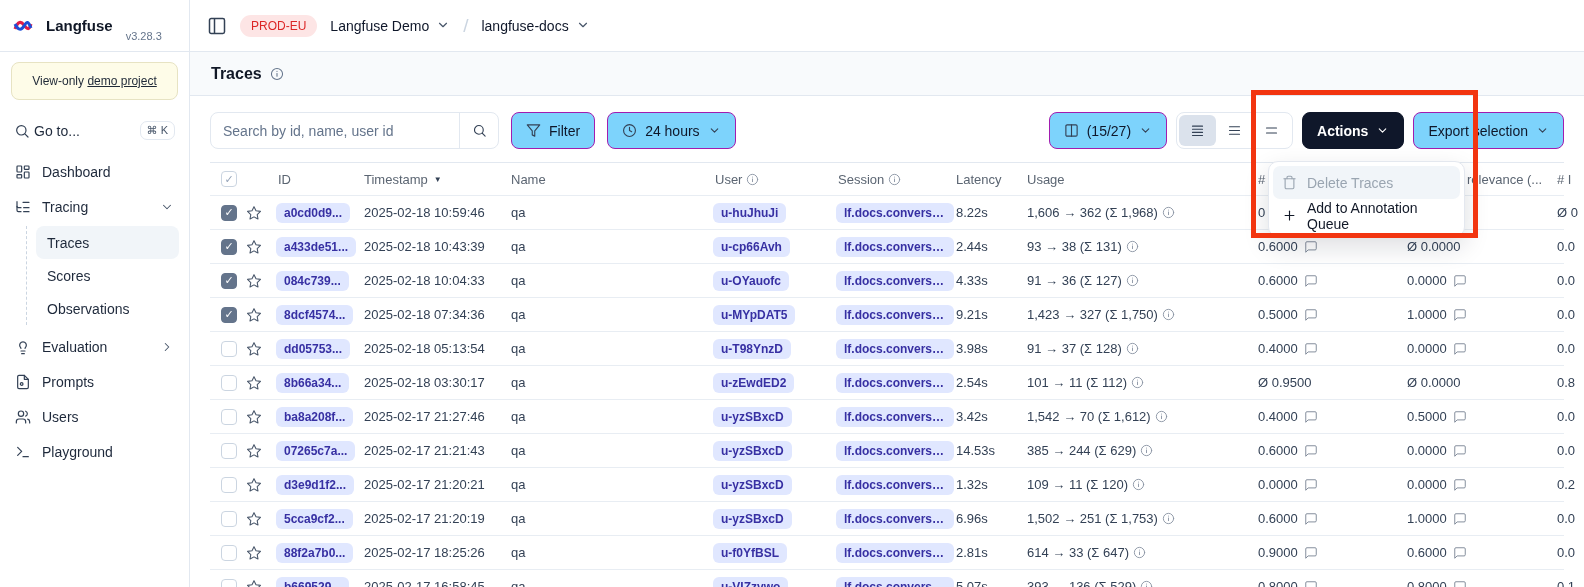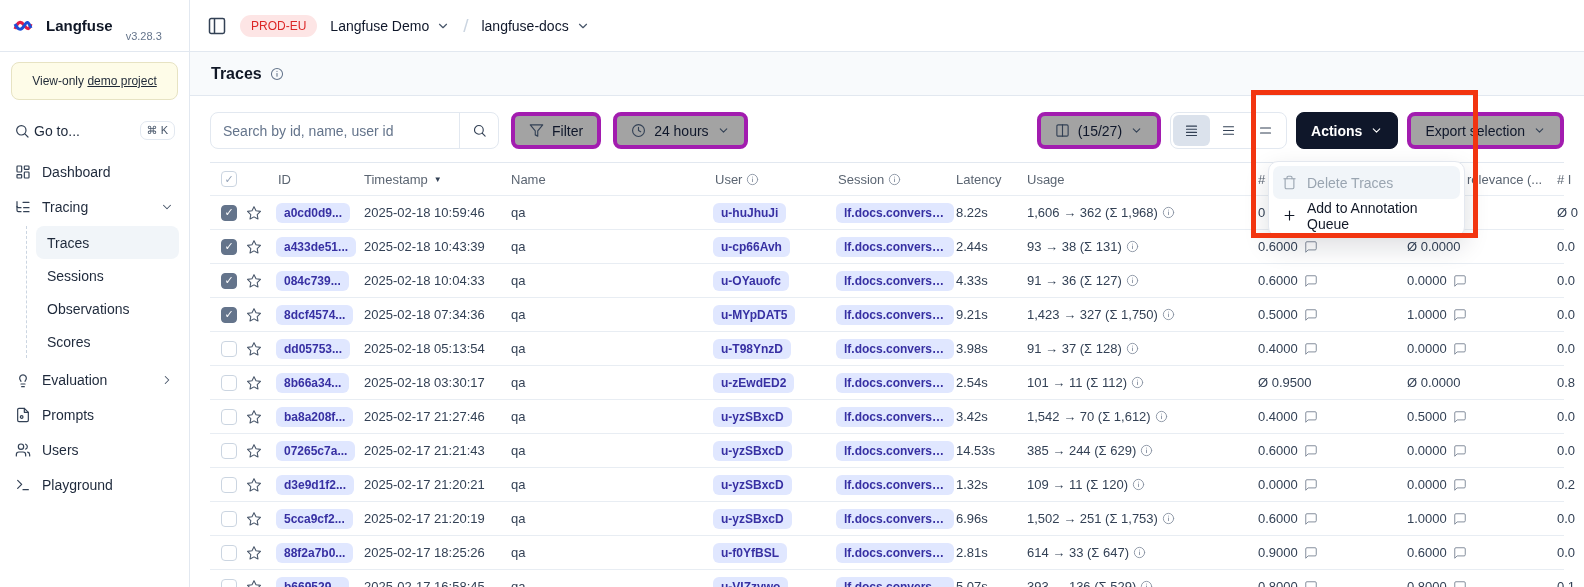--- a/index.html
+++ b/index.html
@@ -24,35 +24,35 @@
   .nav-chev svg{width:14px;height:14px;stroke:#475569}
   .subtree{margin:2px 0 4px 16px;border-left:1px dashed #cbd5e1;padding-left:9px}
   .sub-item{height:33px;display:flex;align-items:center;padding:0 11px;color:#1e293b;border-radius:8px;cursor:pointer}
   .sub-item.active{background:#f1f5f9}
 
   
   .main{position:absolute;left:190px;top:0;width:1394px;height:100%}
   .topbar{height:52px;display:flex;align-items:center;gap:13px;padding:0 17px;border-bottom:1px solid #e2e8f0}
   .panel-icon svg{width:20px;height:20px;stroke:#334155;fill:none;stroke-width:1.8}
   .env-badge{background:#fde5e5;color:#dc2626;font-size:12px;font-weight:500;padding:4px 11px;border-radius:11px}
-  .crumb{display:flex;align-items:center;gap:7px;font-weight:500;color:#0f172a;cursor:pointer}
+  .crumb{display:flex;align-items:flex-start;gap:7px;font-weight:500;color:#0f172a;cursor:pointer}
   .crumb svg{width:14px;height:14px;stroke:#475569;fill:none;stroke-width:2;stroke-linecap:round;stroke-linejoin:round}
   .slash{color:#cbd5e1;font-size:19px;font-weight:300}
   .titleband{height:44px;background:#f8fafc;border-bottom:1px solid #e2e8f0;display:flex;align-items:center;gap:8px;padding:0 21px}
   .title{font-size:16px;font-weight:700;color:#111827}
   .info-i{width:14px;height:14px;stroke:#64748b;fill:none;stroke-width:1.8;stroke-linecap:round}
 
   .content{padding:0 20px}
   .toolbar{display:flex;align-items:center;gap:12px;margin:16px 0 13px;height:37px}
   .searchbox{display:flex;align-items:stretch;width:289px;height:37px;border:1px solid #e2e8f0;border-radius:8px;overflow:hidden;background:#fff}
   .searchbox input{flex:1;border:none;outline:none;padding:0 12px;font-size:14px;color:#334155;font-family:inherit;background:transparent}
   .searchbox input::placeholder{color:#64748b}
   .search-btn{width:39px;border-left:1px solid #e2e8f0;display:flex;align-items:center;justify-content:center;cursor:pointer}
   .tb-icon{width:15px;height:15px;stroke:#334155;fill:none;stroke-width:1.8;stroke-linecap:round;stroke-linejoin:round}
-  .btn{display:flex;align-items:center;gap:8px;height:37px;padding:0 14px;border:4px solid #a21caf;border-radius:8px;background:#a3a3a3;font-size:14px;color:#0f172a;cursor:pointer;white-space:nowrap}
+  .btn{display:flex;align-items:center;gap:8px;height:37px;padding:0 14px;border:1px solid #a21caf;border-radius:8px;background:#7dd3fc;font-size:14px;color:#0f172a;cursor:pointer;white-space:nowrap}
   .toolbar-right{margin-left:auto;display:flex;align-items:center;gap:9px}
   .rh-group{display:flex;align-items:center;border:1px solid #e2e8f0;border-radius:8px;height:37px;padding:0 2px}
   .rh-btn{width:37px;height:31px;display:flex;align-items:center;justify-content:center;border-radius:6px;cursor:pointer}
   .rh-btn.active{background:#dbe2ec}
   .rh-btn svg{stroke:#334155;stroke-width:1.8;stroke-linecap:round}
   .btn-dark{background:#0f172a;border:1px solid #0f172a;color:#fff;font-weight:600}
   .btn-dark .tb-icon{stroke:#fff}
   .btn .chev{width:13px;height:13px;stroke-width:2}
 
   
@@ -134,27 +134,24 @@
             <polyline points="6 9 12 15 18 9"></polyline>
           </svg>
         </span>
     </div>
 
     <div class="subtree">
       <div class="sub-item active">
           <span>Traces</span>
         </div>
       <div class="sub-item">
-          <span>Sessions</span>
+          <span>Scores</span>
         </div>
       <div class="sub-item">
           <span>Observations</span>
-        </div>
-      <div class="sub-item">
-          <span>Scores</span>
         </div>
     </div>
 
     <div class="nav-item">
       <svg viewBox="0 0 24 24">
           <path d="M9 18h6"></path>
           <path d="M10 22h4"></path>
           <path d="M15.1 14c.2-1 .7-1.7 1.4-2.5a5 5 0 1 0-9 0c.7.8 1.2 1.5 1.4 2.5"></path>
         </svg>
       <span>Evaluation</span>

